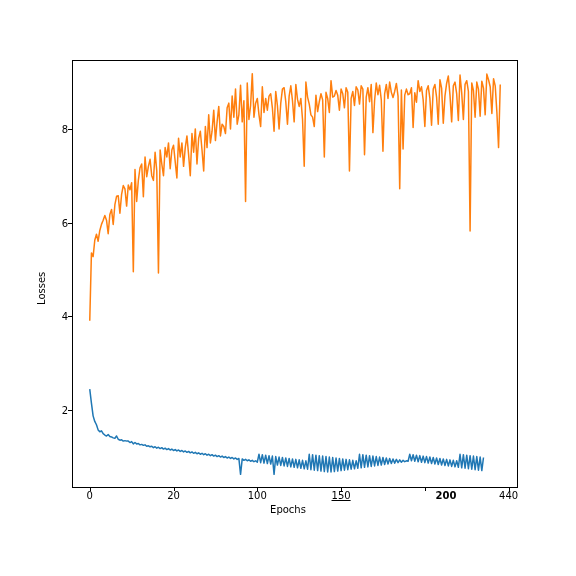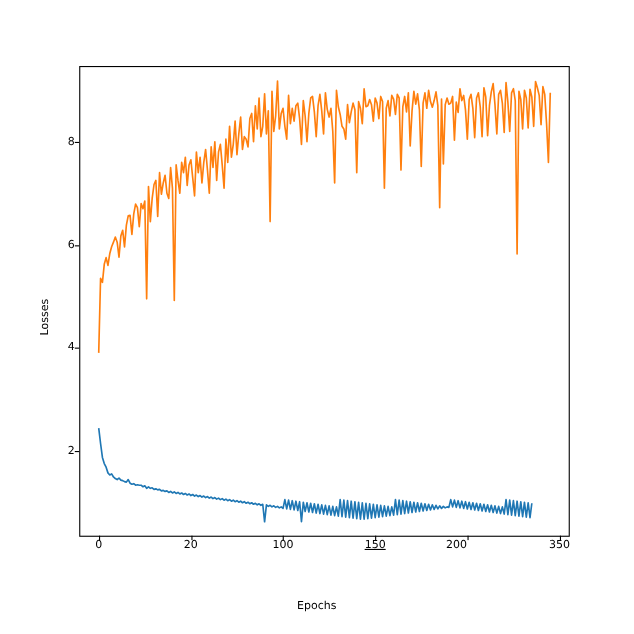--- a/index.html
+++ b/index.html
@@ -29,21 +29,20 @@
   .xlabel, .ylabel {
     position: absolute;
     color: #000000;
     font-size: 10px;
   }
   .xlabel {
     left: 0;
     right: 0;
     text-align: center;
     top: 504px;
-    margin-top: 42px;
   }
   .ylabel {
     top: 0;
     bottom: 0;
     left: 36px;
     display: flex;
     align-items: center;
     justify-content: center;
     writing-mode: vertical-rl;
     transform: rotate(180deg);
@@ -112,23 +111,23 @@
 
   <div id="xticks-container">
       <div class="tick xtick" style="left: 89.7547px;">0</div>
       <div class="xtick-mark" style="left: 89.7547px;"></div>
       <div class="tick xtick" style="left: 173.528px;">20</div>
       <div class="xtick-mark" style="left: 173.528px;"></div>
       <div class="tick xtick" style="left: 257.302px;">100</div>
       <div class="xtick-mark" style="left: 257.302px;"></div>
       <div class="tick xtick" style="left: 341.075px; text-decoration: underline;">150</div>
       <div class="xtick-mark" style="left: 341.075px;"></div>
-      <div class="tick xtick" style="left: 415px;">200</div>
+      <div class="tick xtick" style="left: 446px; font-weight: bold;">200</div>
       <div class="xtick-mark" style="left: 424.849px;"></div>
-      <div class="tick xtick" style="left: 508.623px;">350</div>
+      <div class="tick xtick" style="left: 508.623px;">440</div>
       <div class="xtick-mark" style="left: 508.623px;"></div>
     </div>
   <div id="yticks-container">
       <div class="tick ytick" style="top: 409.758px;">2</div>
       <div class="ytick-mark" style="top: 409.758px;"></div>
       <div class="tick ytick" style="top: 316.132px;">4</div>
       <div class="ytick-mark" style="top: 316.132px;"></div>
       <div class="tick ytick" style="top: 222.505px;">6</div>
       <div class="ytick-mark" style="top: 222.505px;"></div>
       <div class="tick ytick" style="top: 128.879px;">8</div>

